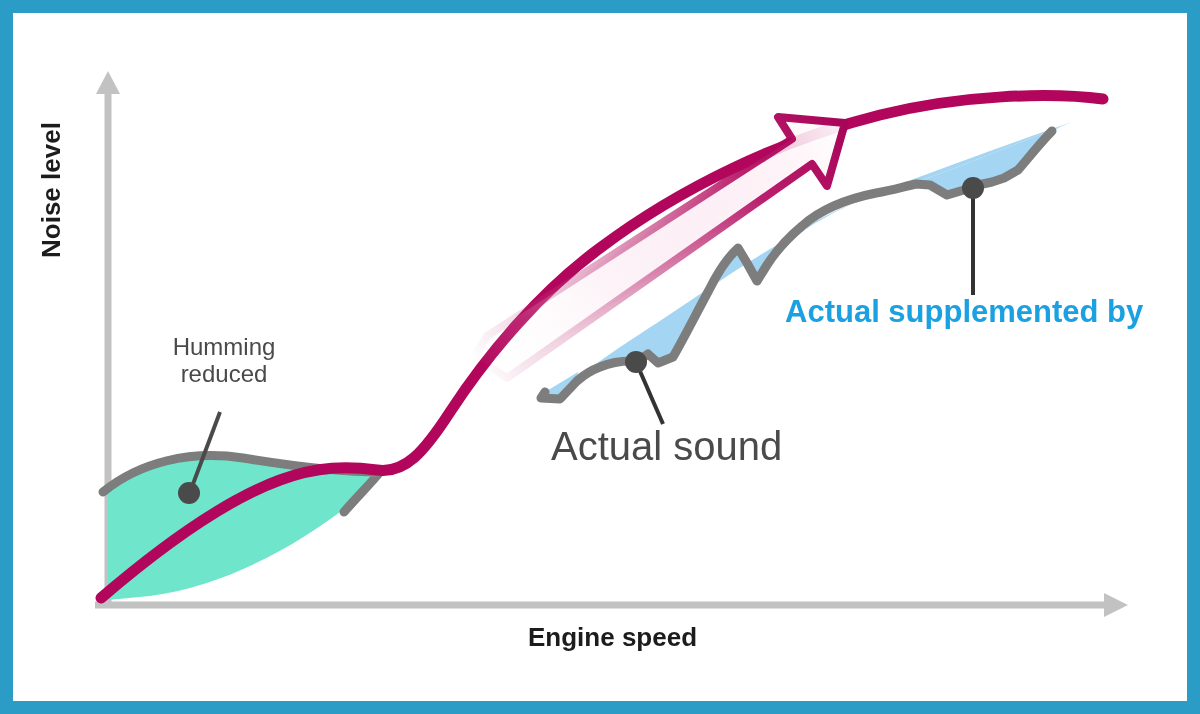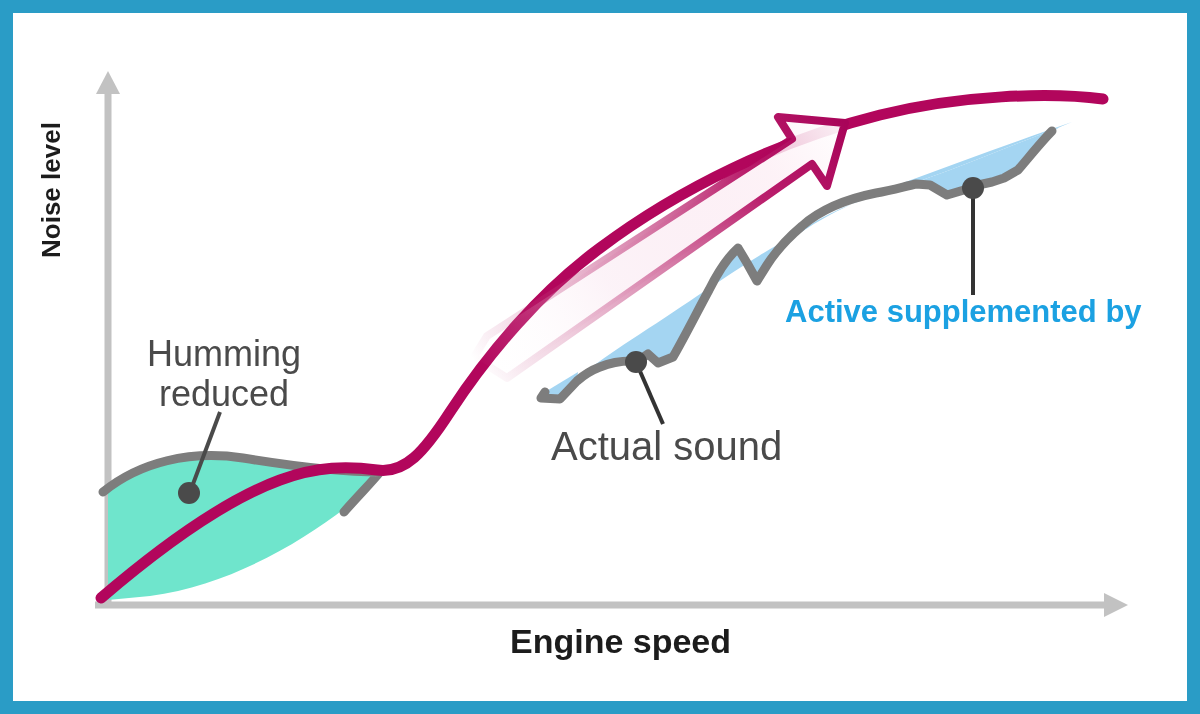--- a/index.html
+++ b/index.html
@@ -48,35 +48,35 @@
     left: 36px;
     top: 258px;
     font-size: 26px;
     transform: rotate(-90deg);
     transform-origin: left top;
     
     width: 160px;
     text-align: left;
   }
   #x-axis-title {
-    left: 510px;
+    left: 528px;
     top: 622px;
-    font-size: 34px;
+    font-size: 26px;
   }
   .callout {
     position: absolute;
     color: #4a4a4a;
     font-family: "Liberation Sans", sans-serif;
     white-space: nowrap;
     line-height: 1.12;
   }
   #humming-label {
     left: 142px;
     top: 334px;
-    font-size: 36px;
+    font-size: 24px;
     text-align: center;
     width: 164px;
   }
   #actual-sound-label {
     left: 551px;
     top: 424px;
     font-size: 40px;
   }
   #asc-label {
     left: 785px;
@@ -260,16 +260,16 @@
   <div class="axis-title" id="x-axis-title">Engine speed</div>
 
   <div class="callout" id="humming-label">
     <span class="asc-line">Humming</span>
     <span class="asc-line">reduced</span>
   </div>
 
   <div class="callout" id="actual-sound-label">Actual sound</div>
 
   <div class="callout" id="asc-label">
-    <span class="asc-line" id="asc-line-1">Active supplemented by</span>
+    <span class="asc-line" id="asc-line-1">Actual supplemented by</span>
   </div>
 
 </div>
 
 </body></html>

